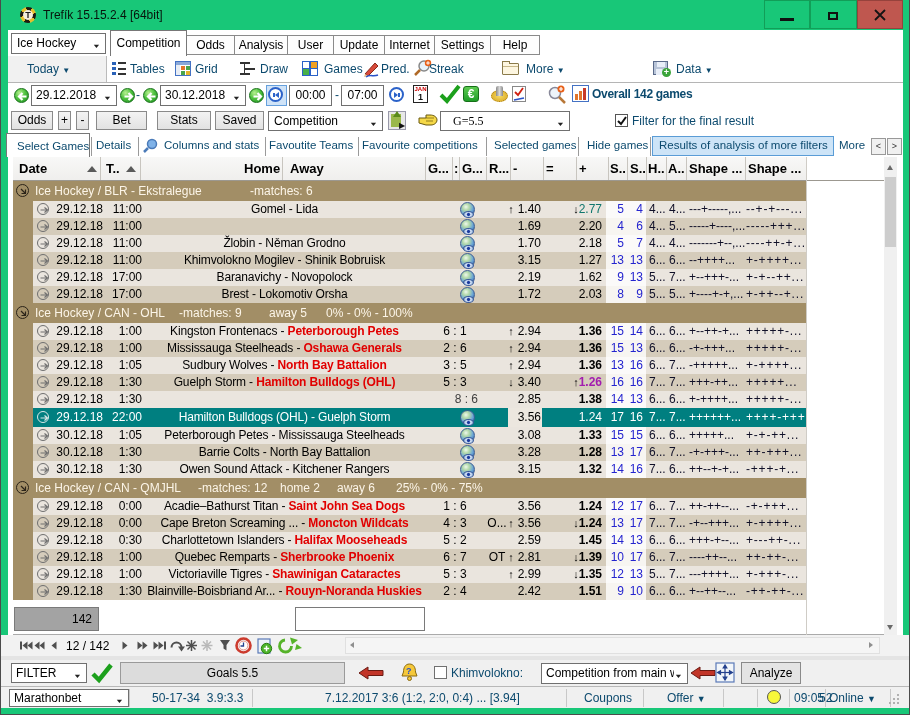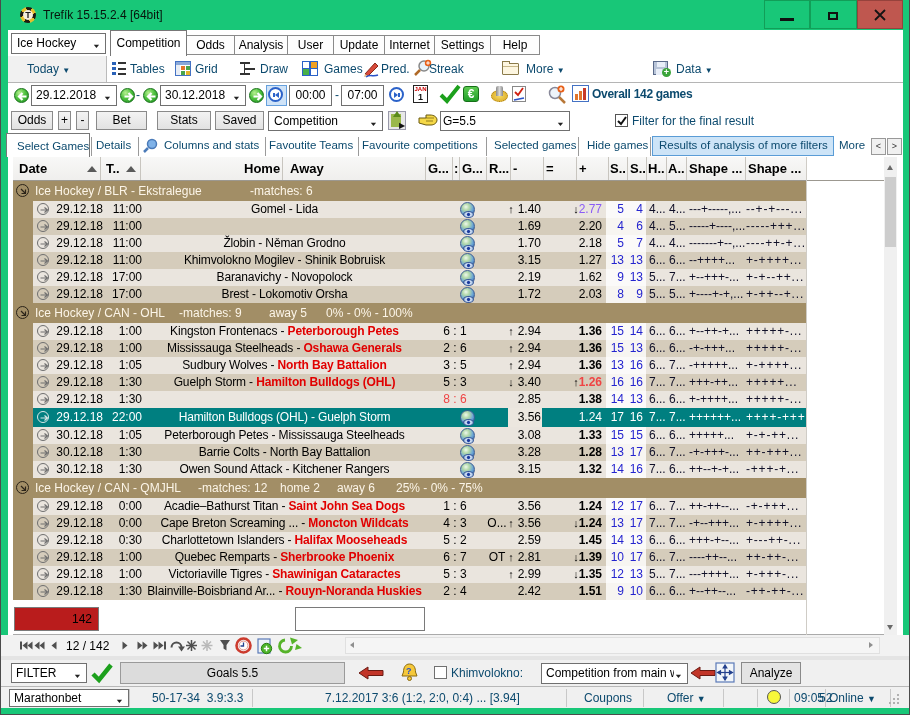--- a/index.html
+++ b/index.html
@@ -193,21 +193,21 @@
       </span></div>
 <div class="abs" style="left:388px;top:111px;width:18px;height:19px;background:#e8e8e8;border:1px solid #99a;">
       <div class="abs" style="left:2px;top:2px;width:10px;height:13px;background:#9ab84a;"></div>
       <div class="abs" style="left:4px;top:-1px;width:0;height:0;border-left:4px solid transparent;border-right:4px solid transparent;border-bottom:6px solid #5a8a1a;"></div>
       <div class="abs" style="left:10px;top:9px;font-size:8px;color:#111;">▶</div>
     </div>
 <svg class="abs" style="left:418px;top:113px;" width="20" height="15">
       <path d="M1 5 h7 v-3 l4 0 c4 0 7 2 7 5 c0 3 -3 5 -6 5 h-5 l-7 -2 z" fill="#f5d848" stroke="#6a5a10" stroke-width="1"></path>
       <path d="M8 5 h8 M8 8 h7" stroke="#6a5a10" stroke-width=".7" fill="none"></path>
     </svg>
-<div class="combo" style="left:440px;top:111px;width:130px;height:20px;line-height:18px;"><span style="margin-left:2px;">G=5.5</span><span class="cv">
+<div class="combo" style="left:440px;top:111px;width:130px;height:20px;line-height:18px;"><span style="margin-left:12px;font-family:Liberation Serif, serif;">G=5.5</span><span class="cv">
         <i>▼</i>
       </span></div>
 <div class="abs" style="left:615px;top:114px;width:13px;height:13px;background:#fff;border:1px solid #555;"></div>
 <svg class="abs" style="left:617px;top:116px;" width="11" height="10">
       <path d="M1 5 L4 8 L9 1" stroke="#111" stroke-width="2" fill="none"></path>
     </svg>
 <div class="t12" style="left:632px;top:114px;">Filter for the final result</div>
 <div class="abs" style="left:6px;top:133px;width:84px;height:24px;background:#fff;border:1px solid #777;border-bottom:none;"></div>
 <div class="t12" style="font-size:11.5px;left:17px;top:140px;">Select Games</div>
 <div class="t12" style="font-size:11.5px;left:96px;top:139px;">Details</div>
@@ -289,21 +289,21 @@
         <path d="M2.5 6 H9 M6.5 3.5 L9.5 6 L6.5 8.5" stroke="#6f6f6f" stroke-width="1.2" fill="none"></path>
       </svg>
     </div>
 <div class="rtx" style="left:55px;top:201px;width:48px;text-align:right;color:#000;line-height:17px;">29.12.18</div>
 <div class="rtx" style="left:104px;top:201px;width:38px;text-align:right;color:#000;line-height:17px;">11:00</div>
 <div class="rtx" style="left:140px;top:201px;width:289px;text-align:center;letter-spacing:-.15px;color:#000;line-height:17px;">Gomel&nbsp;-&nbsp;Lida</div>
 <div class="globe" style="left:460px;top:202px;"></div>
 <div class="rtx" style="left:506px;top:201px;width:10px;text-align:center;font-size:11px;font-weight:bold;color:#000;line-height:17px;">↑</div>
 <div class="rtx" style="left:498px;top:201px;width:43px;text-align:right;color:#000;line-height:17px;">1.40</div>
 <div class="rtx" style="left:571px;top:201px;width:10px;text-align:center;font-size:11px;font-weight:bold;color:#000;line-height:17px;">↓</div>
-<div class="rtx" style="left:561px;top:201px;width:41px;text-align:right;color:#8b5cf6;line-height:17px;">2.77</div>
+<div class="rtx" style="left:561px;top:201px;width:41px;text-align:right;color:#0f766e;line-height:17px;">2.77</div>
 <div class="rtx" style="left:597px;top:201px;width:27px;text-align:right;color:#2424cf;line-height:17px;">5</div>
 <div class="rtx" style="left:617px;top:201px;width:26px;text-align:right;color:#2424cf;line-height:17px;">4</div>
 <div class="rtx" style="left:649px;top:201px;color:#101028;line-height:17px;">4...</div>
 <div class="rtx" style="left:669px;top:201px;color:#101028;line-height:17px;">4...</div>
 <div class="rtx" style="left:689px;top:201px;width:56px;overflow:hidden;color:#101028;line-height:17px;">---+-----,...</div>
 <div class="rtx" style="left:746px;top:201px;width:60px;overflow:hidden;color:#101028;letter-spacing:.8px;line-height:17px;">--+-+---...</div>
 <div class="rowbg" style="top:218px;height:17px;background:#d5ccbb;"></div>
 <div class="wband" style="top:218px;"></div>
 <div class="cica" style="left:37px;top:220px;border-color:#6f6f6f;">
       <svg width="12" height="12" style="position:absolute;left:0;top:0;">
@@ -474,37 +474,37 @@
         <path d="M2.5 6 H9 M6.5 3.5 L9.5 6 L6.5 8.5" stroke="#6f6f6f" stroke-width="1.2" fill="none"></path>
       </svg>
     </div>
 <div class="rtx" style="left:55px;top:374px;width:48px;text-align:right;color:#000;line-height:17px;">29.12.18</div>
 <div class="rtx" style="left:104px;top:374px;width:38px;text-align:right;color:#000;line-height:17px;">1:30</div>
 <div class="rtx" style="left:140px;top:374px;width:289px;text-align:center;letter-spacing:-.15px;color:#000;line-height:17px;">Guelph Storm&nbsp;-&nbsp;<span class="red">Hamilton Bulldogs (OHL)</span></div>
 <div class="rtx" style="left:432px;top:374px;width:46px;text-align:center;color:#000;line-height:17px;">5 : 3</div>
 <div class="rtx" style="left:506px;top:374px;width:10px;text-align:center;font-size:11px;font-weight:bold;color:#000;line-height:17px;">↓</div>
 <div class="rtx" style="left:498px;top:374px;width:43px;text-align:right;color:#000;line-height:17px;">3.40</div>
 <div class="rtx" style="left:571px;top:374px;width:10px;text-align:center;font-size:11px;font-weight:bold;color:#000;line-height:17px;">↑</div>
-<div class="rtx" style="left:561px;top:374px;width:41px;text-align:right;color:#ef4444;font-weight:bold;line-height:17px;">1.26</div>
+<div class="rtx" style="left:561px;top:374px;width:41px;text-align:right;color:#a21caf;font-weight:bold;line-height:17px;">1.26</div>
 <div class="rtx" style="left:597px;top:374px;width:27px;text-align:right;color:#2424cf;line-height:17px;">16</div>
 <div class="rtx" style="left:617px;top:374px;width:26px;text-align:right;color:#2424cf;line-height:17px;">16</div>
 <div class="rtx" style="left:649px;top:374px;color:#101028;line-height:17px;">7...</div>
 <div class="rtx" style="left:669px;top:374px;color:#101028;line-height:17px;">7...</div>
 <div class="rtx" style="left:689px;top:374px;width:56px;overflow:hidden;color:#101028;line-height:17px;">+++-++...</div>
 <div class="rtx" style="left:746px;top:374px;width:60px;overflow:hidden;color:#101028;letter-spacing:.8px;line-height:17px;">+++++...</div>
 <div class="rowbg" style="top:391px;height:17px;background:#eae5de;"></div>
 <div class="wband" style="top:391px;"></div>
 <div class="cica" style="left:37px;top:393px;border-color:#6f6f6f;">
       <svg width="12" height="12" style="position:absolute;left:0;top:0;">
         <path d="M2.5 6 H9 M6.5 3.5 L9.5 6 L6.5 8.5" stroke="#6f6f6f" stroke-width="1.2" fill="none"></path>
       </svg>
     </div>
 <div class="rtx" style="left:55px;top:391px;width:48px;text-align:right;color:#000;line-height:17px;">29.12.18</div>
 <div class="rtx" style="left:104px;top:391px;width:38px;text-align:right;color:#000;line-height:17px;">1:30</div>
-<div class="rtx" style="left:432px;top:391px;width:46px;text-align:center;color:#ef4444;line-height:17px;">8 : 6</div>
+<div class="rtx" style="left:432px;top:391px;width:46px;text-align:right;color:#404040;line-height:17px;">8 : 6</div>
 <div class="rtx" style="left:498px;top:391px;width:43px;text-align:right;color:#000;line-height:17px;">2.85</div>
 <div class="rtx" style="left:561px;top:391px;width:41px;text-align:right;color:#000;font-weight:bold;line-height:17px;">1.38</div>
 <div class="rtx" style="left:597px;top:391px;width:27px;text-align:right;color:#2424cf;line-height:17px;">14</div>
 <div class="rtx" style="left:617px;top:391px;width:26px;text-align:right;color:#2424cf;line-height:17px;">13</div>
 <div class="rtx" style="left:649px;top:391px;color:#101028;line-height:17px;">6...</div>
 <div class="rtx" style="left:669px;top:391px;color:#101028;line-height:17px;">6...</div>
 <div class="rtx" style="left:689px;top:391px;width:56px;overflow:hidden;color:#101028;line-height:17px;">+-++++...</div>
 <div class="rtx" style="left:746px;top:391px;width:60px;overflow:hidden;color:#101028;letter-spacing:.8px;line-height:17px;">+++++-...</div>
 <div class="rowbg" style="top:408px;height:19px;background:#007f80;"></div>
 <div class="cica" style="left:37px;top:411px;border-color:#d8e8e8;">
@@ -708,21 +708,21 @@
 <div class="rtx" style="left:140px;top:583px;width:289px;text-align:center;letter-spacing:-.15px;color:#000;line-height:17px;">Blainville-Boisbriand Ar...&nbsp;-&nbsp;<span class="red">Rouyn-Noranda Huskies</span></div>
 <div class="rtx" style="left:432px;top:583px;width:46px;text-align:center;color:#000;line-height:17px;">2 : 4</div>
 <div class="rtx" style="left:498px;top:583px;width:43px;text-align:right;color:#000;line-height:17px;">2.42</div>
 <div class="rtx" style="left:561px;top:583px;width:41px;text-align:right;color:#000;font-weight:bold;line-height:17px;">1.51</div>
 <div class="rtx" style="left:597px;top:583px;width:27px;text-align:right;color:#2424cf;line-height:17px;">9</div>
 <div class="rtx" style="left:617px;top:583px;width:26px;text-align:right;color:#2424cf;line-height:17px;">10</div>
 <div class="rtx" style="left:649px;top:583px;color:#101028;line-height:17px;">6...</div>
 <div class="rtx" style="left:669px;top:583px;color:#101028;line-height:17px;">6...</div>
 <div class="rtx" style="left:689px;top:583px;width:56px;overflow:hidden;color:#101028;line-height:17px;">+--++--...</div>
 <div class="rtx" style="left:746px;top:583px;width:60px;overflow:hidden;color:#101028;letter-spacing:.8px;line-height:17px;">-++-++-...</div>
-    <div class="abs" style="left:14px;top:607px;width:85px;height:24px;background:#b91c1c;border:1px solid #7a7a7a;font-size:12px;line-height:22px;text-align:right;"><span style="margin-right:6px;">142</span></div>
+    <div class="abs" style="left:14px;top:607px;width:85px;height:24px;background:#a3a3a3;border:1px solid #7a7a7a;font-size:12px;line-height:22px;text-align:right;"><span style="margin-right:6px;">142</span></div>
 <div class="abs" style="left:295px;top:607px;width:130px;height:24px;background:#fff;border:1px solid #7a7a7a;"></div>
 <div class="abs" style="left:1px;top:635px;width:908px;height:21px;background:#f2f2f2;"></div>
 <div class="abs" style="left:1px;top:656px;width:908px;height:4px;background:#e4e4e4;"></div>
 <svg class="abs" style="left:13px;top:637px;" width="300" height="18" font-family="Liberation Sans">
 <g fill="#4f4f4f">
 <rect x="7" y="4.5" width="2" height="8"></rect>
         <path d="M14.5 4.5 L9.5 8.5 L14.5 12.5 Z"></path>
         <path d="M19.5 4.5 L14.5 8.5 L19.5 12.5 Z"></path>
 <path d="M26.5 4.5 L21.5 8.5 L26.5 12.5 Z"></path>
         <path d="M31.5 4.5 L26.5 8.5 L31.5 12.5 Z"></path>

